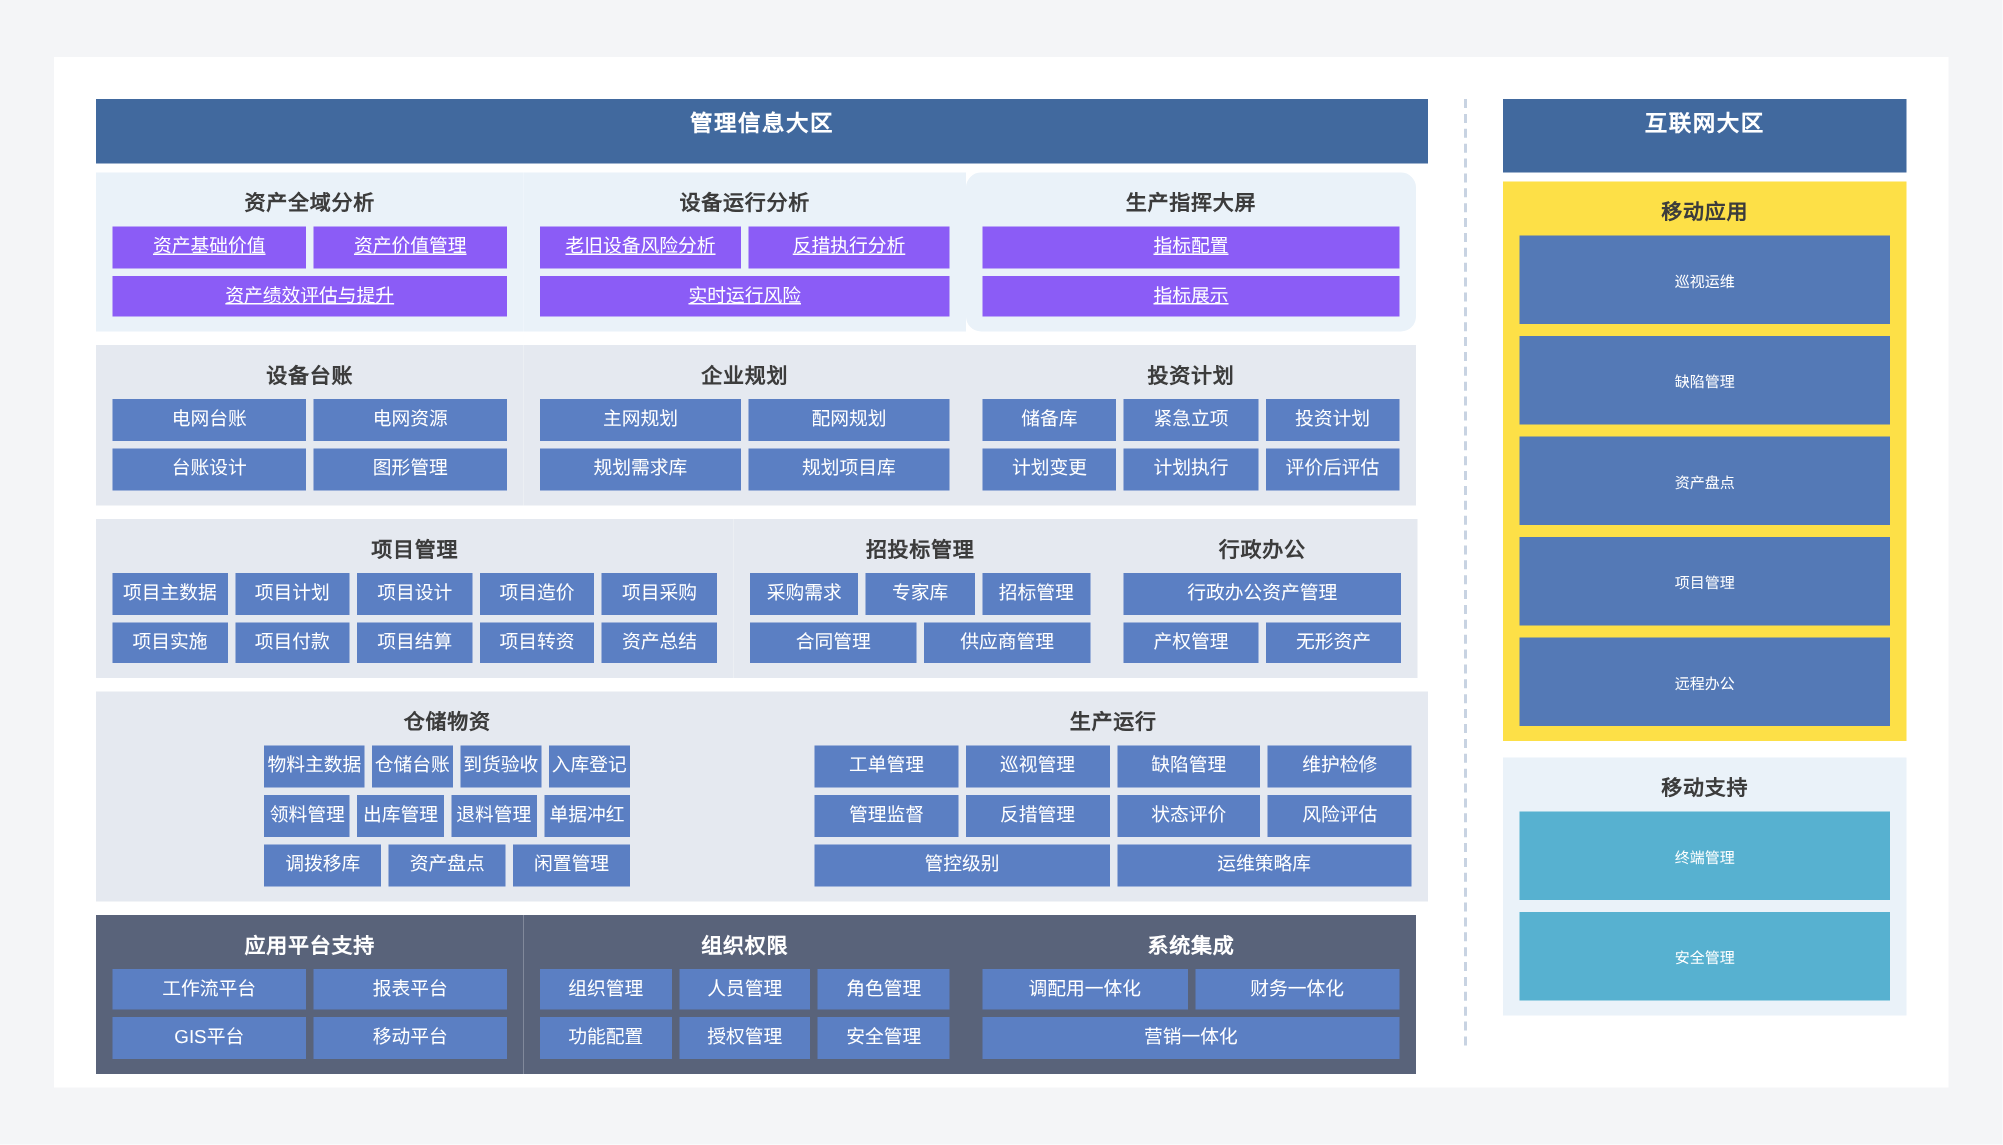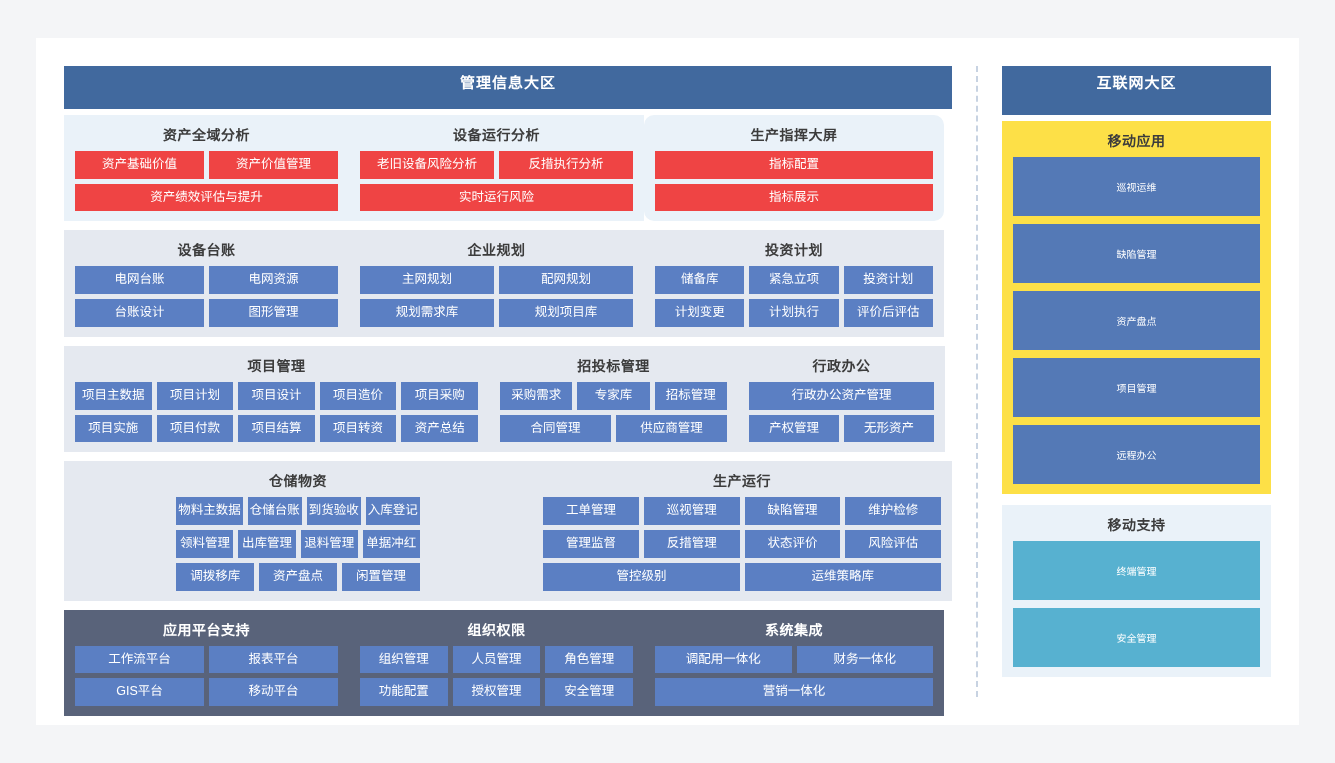--- a/index.html
+++ b/index.html
@@ -81,21 +81,21 @@
   .item{
     flex:1;
     text-align:center;
     color:#ffffff;
     font-size:12.5px;
     padding:7px 2px;
     box-sizing:border-box;
     white-space:nowrap;
     line-height:1.1;
   }
-  .item.teal{background:#ef4444;}
+  .item.teal{background:#8b5cf6;text-decoration:underline;}
   .item.blue{background:#5b7fc3;}
 
   
   .tiles{display:flex;flex-direction:column;gap:8px;}
   .tile{
     text-align:center;
     color:#ffffff;
     font-size:10px;
     padding:22px 4px;
     box-sizing:border-box;

